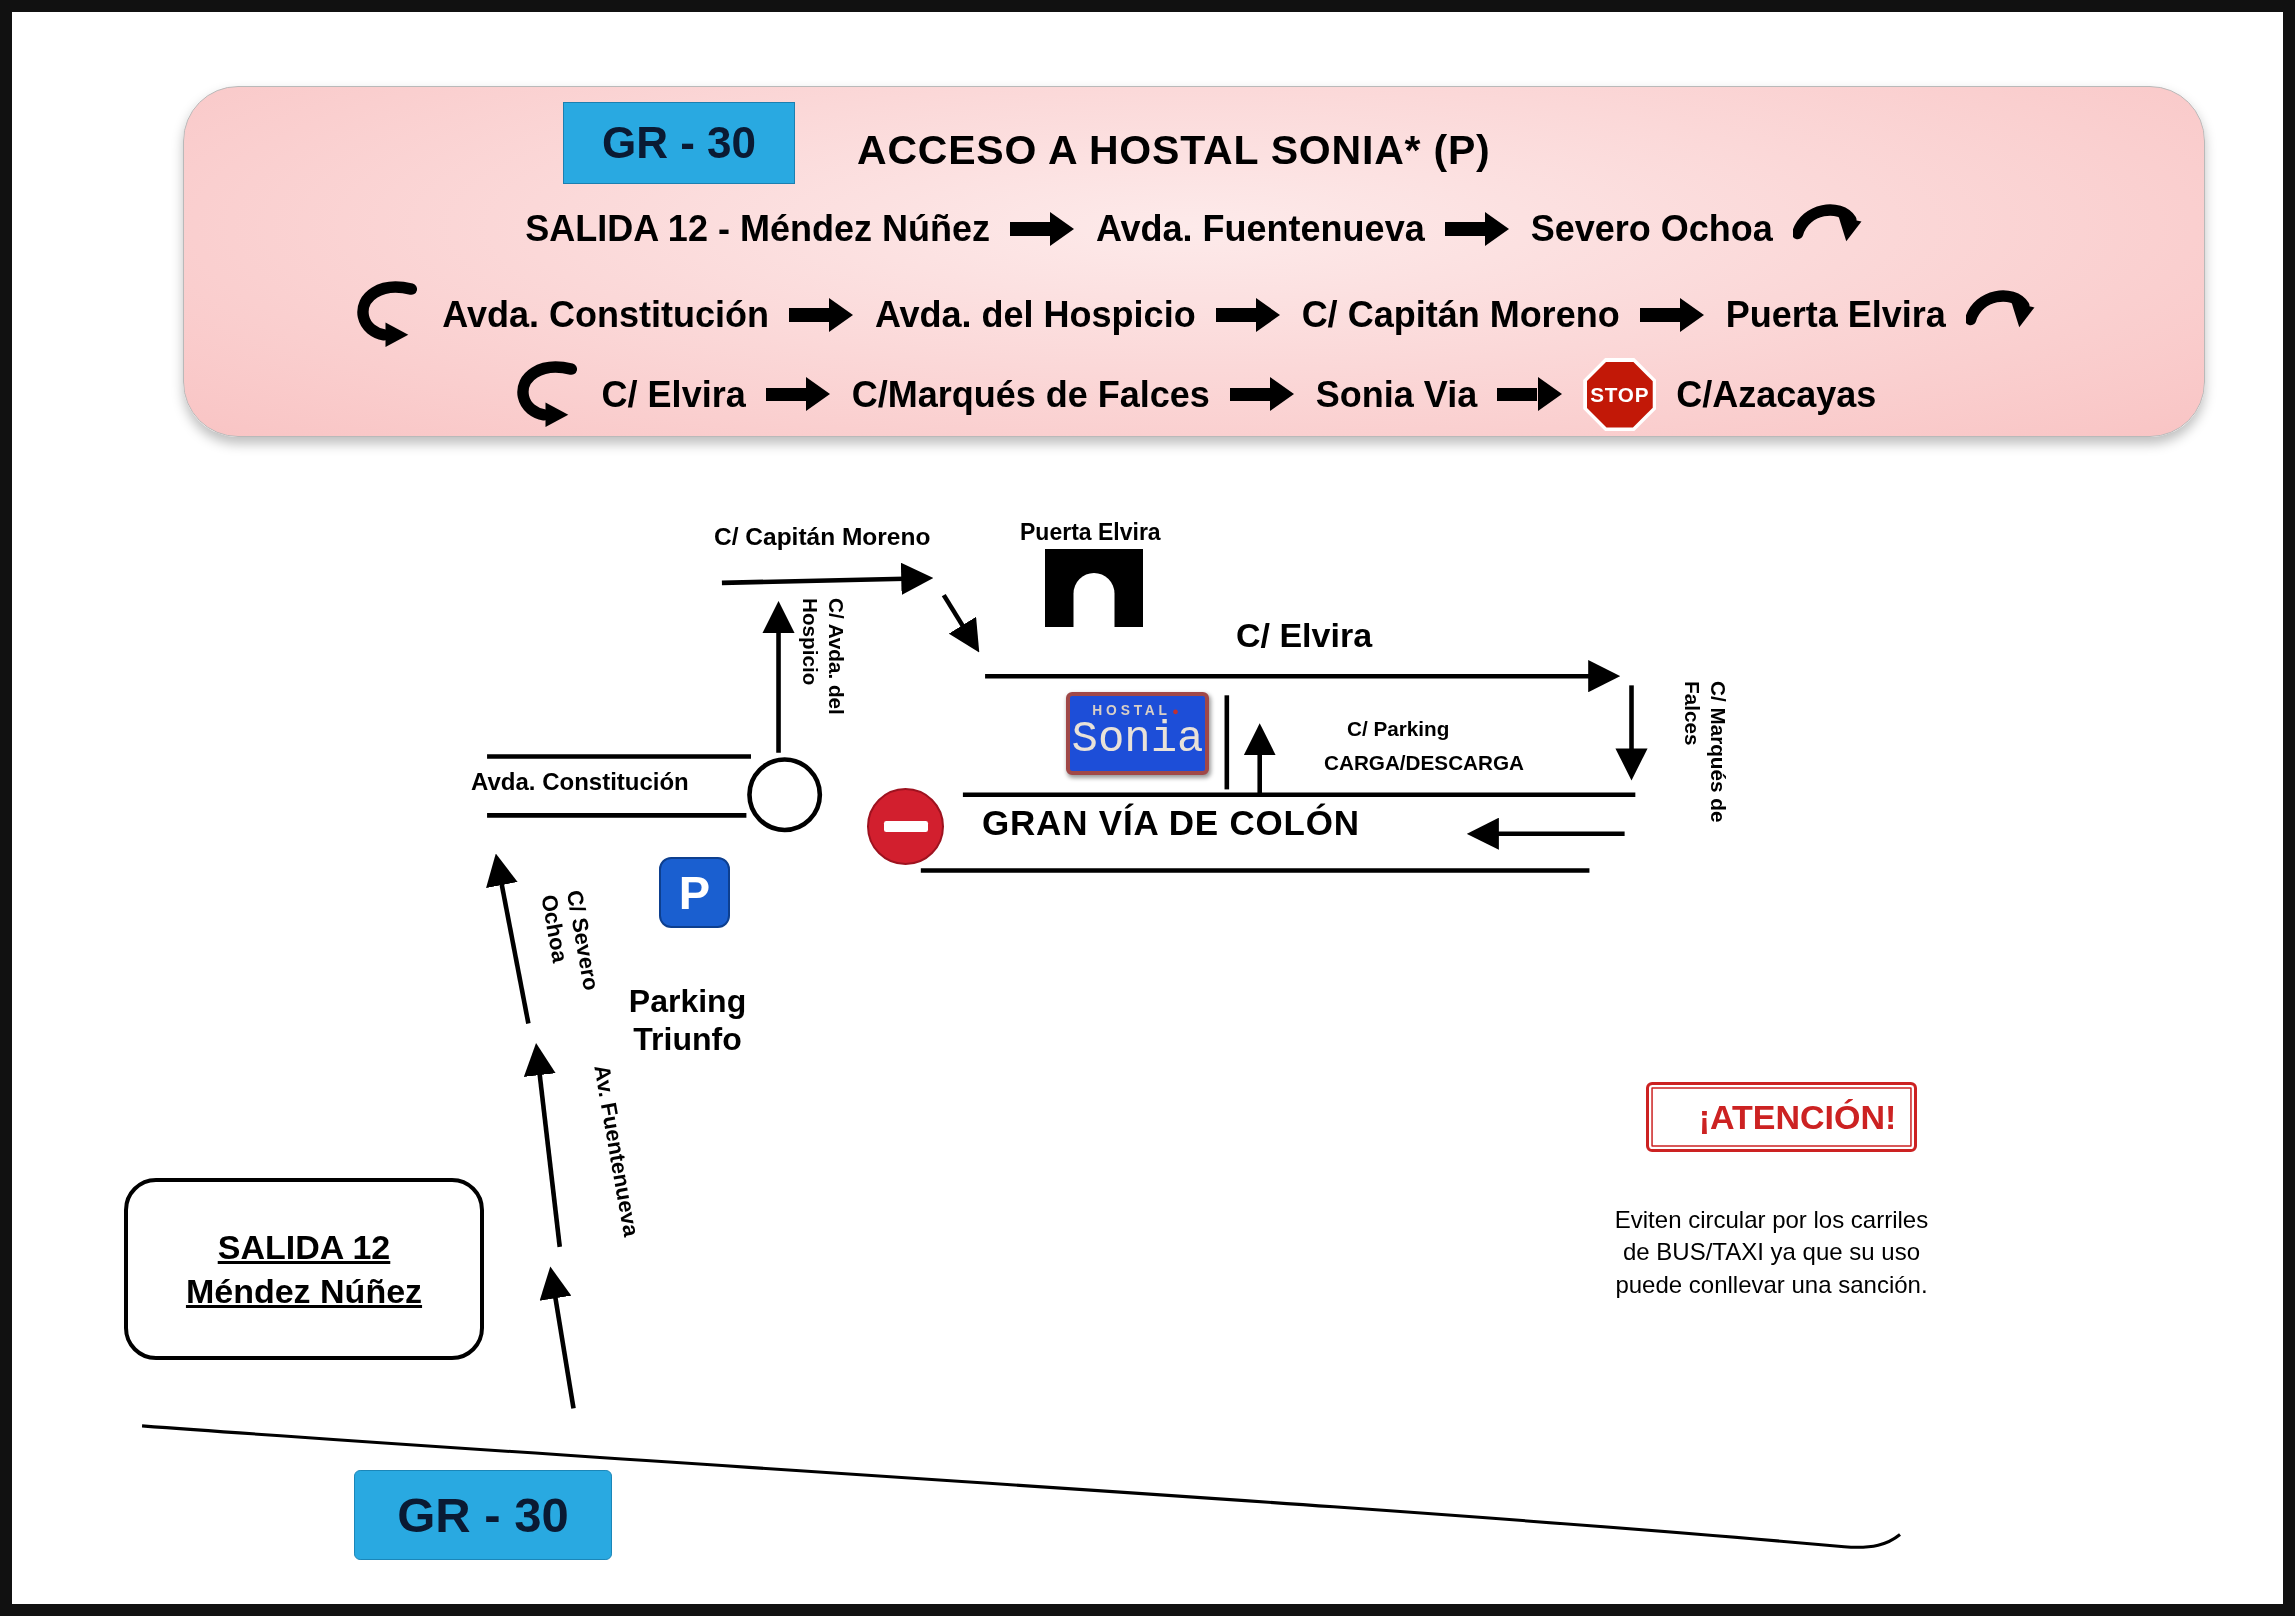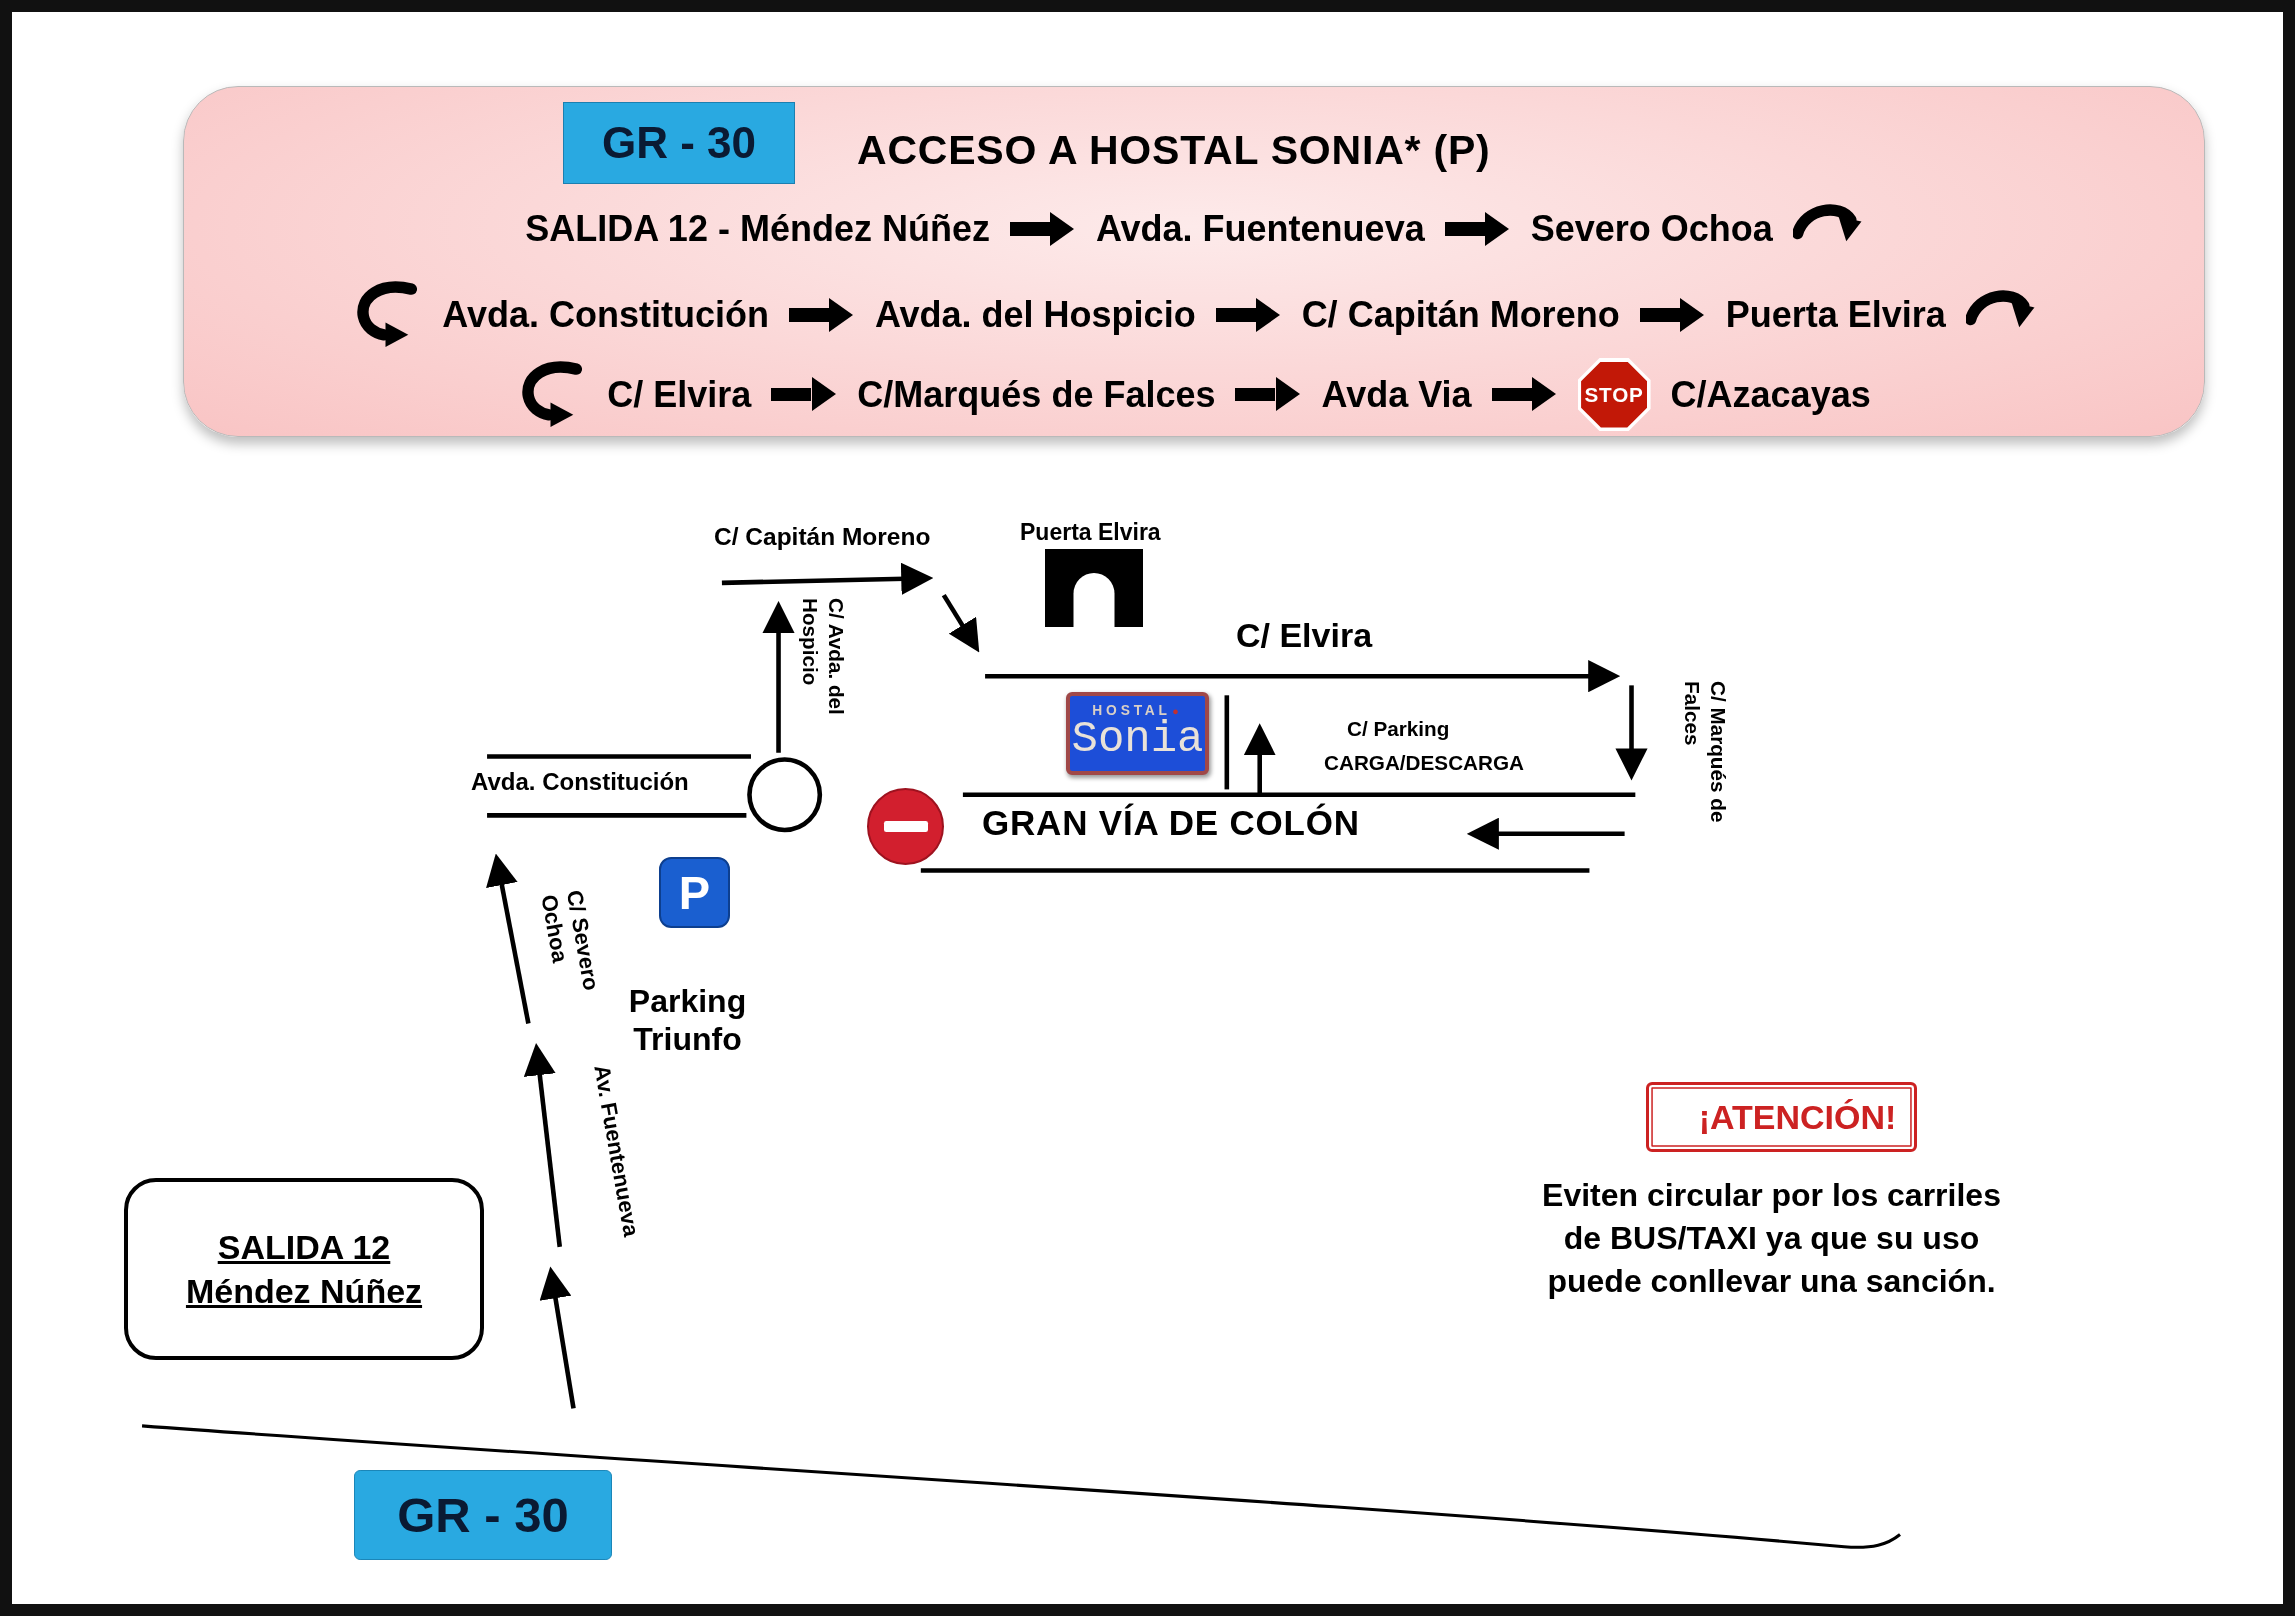--- a/index.html
+++ b/index.html
@@ -114,22 +114,22 @@
   }
 
   .atencion-box {
     position:absolute; left:1634px; top:1070px; width:233px; height:64px;
     background:#fff; border:3.8px solid #cc2222; border-radius:6.1px;
     box-shadow:inset 0 0 0 2.3px #fff, inset 0 0 0 3.8px #cc2222;
     display:flex; align-items:center; justify-content:center;
     color:#cc2222; font-weight:bold; font-size:34px;padding-left:32px;
   }
   .attention-body {
-    position:absolute; left:1446px; top:1162px; width:627px;
-    text-align:center; font-weight:bold; font-size:32px; line-height:1.35;
+    position:absolute; left:1446px; top:1192px; width:627px;
+    text-align:center; font-weight:normal; font-size:24px; line-height:1.35;
   }
 </style>
 </head>
 <body>
 
 <div class="page">
 
   <div class="header">
     <div class="gr30-badge">GR - 30</div>
     <div class="header-title">ACCESO A HOSTAL SONIA* (P)</div>
@@ -166,21 +166,21 @@
 
     <div class="route-row row3">
       <svg class="curve" width="70" height="70" viewBox="0 0 92 92">
         <path d="M78 12 C 38 2, 10 22, 15 48 C 18 62, 30 70, 42 72" fill="none" stroke="#000" stroke-width="15" stroke-linecap="round"></path>
         <polygon points="44,56 74,72 44,88" fill="#000"></polygon>
       </svg>
       <span>C/ Elvira</span>
       <span class="arr"></span>
       <span>C/Marqués de Falces</span>
       <span class="arr"></span>
-      <span>Avda Via</span>
+      <span>Sonia Via</span>
       <span class="arr"></span>
       <span class="stop-outer">
         <span class="stop-inner">STOP</span>
       </span>
       <span>C/Azacayas</span>
     </div>
   </div>
 
   <svg class="map-svg" width="2295" height="1616" viewBox="0 0 3000 2112">
     <defs>

